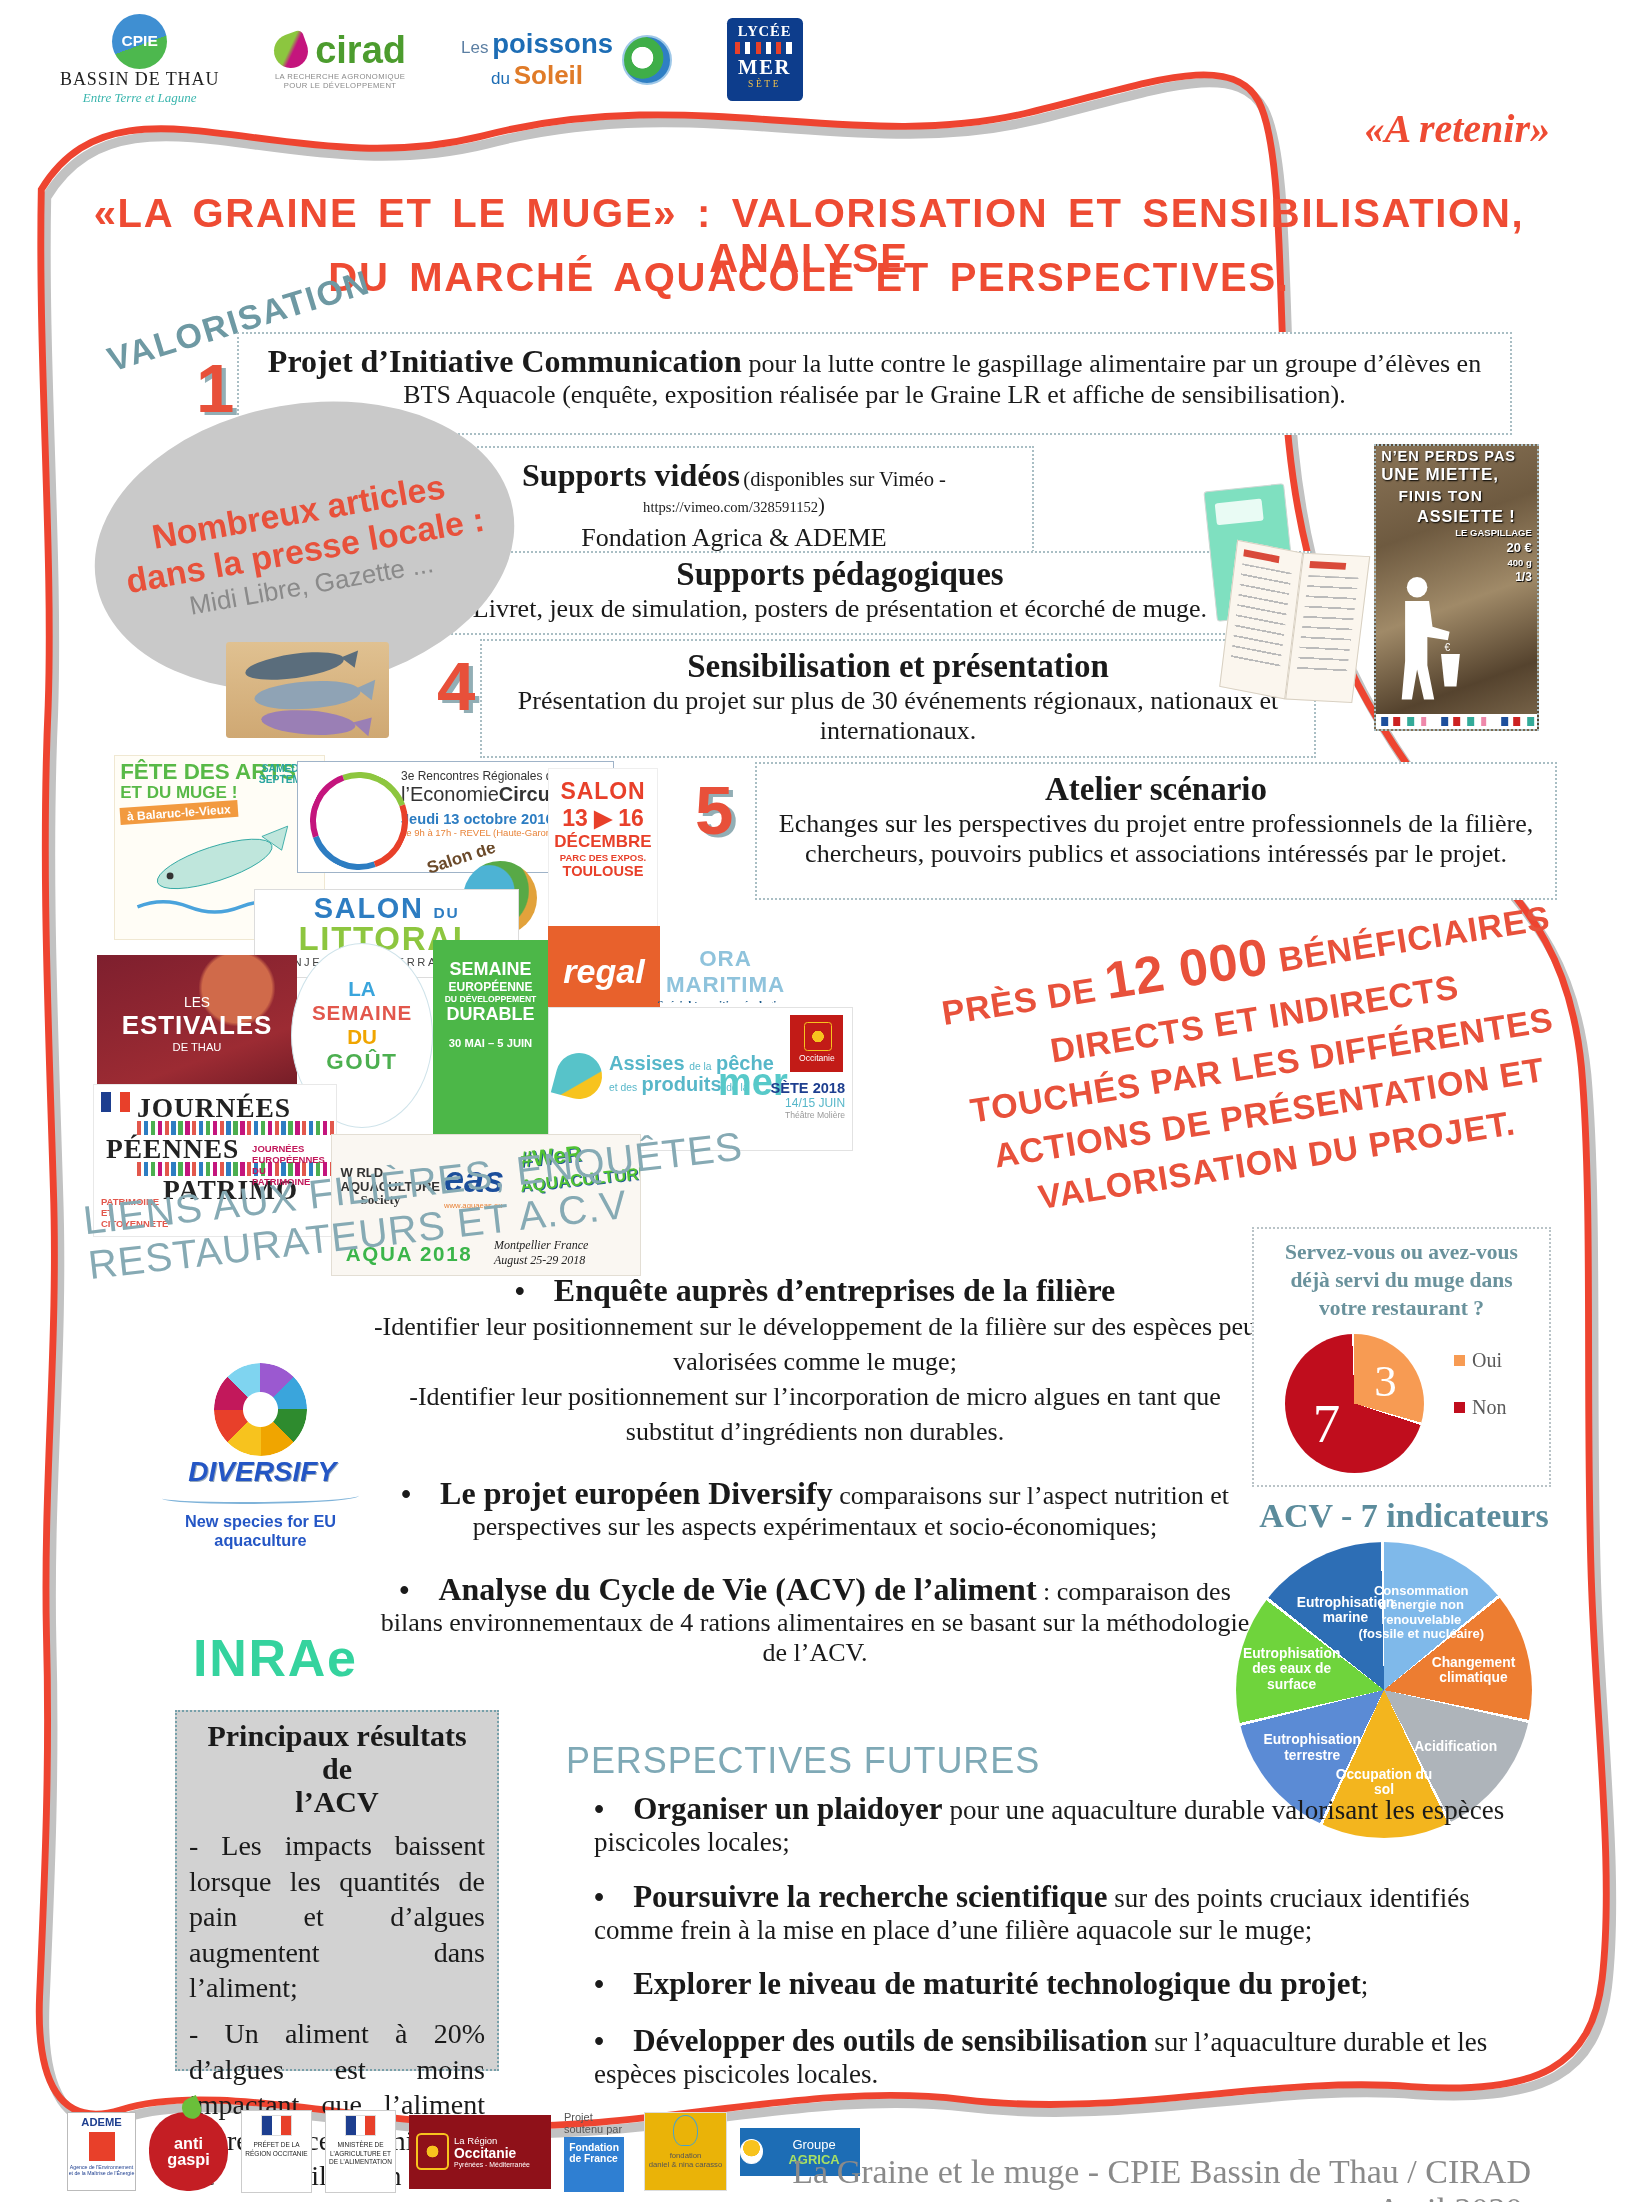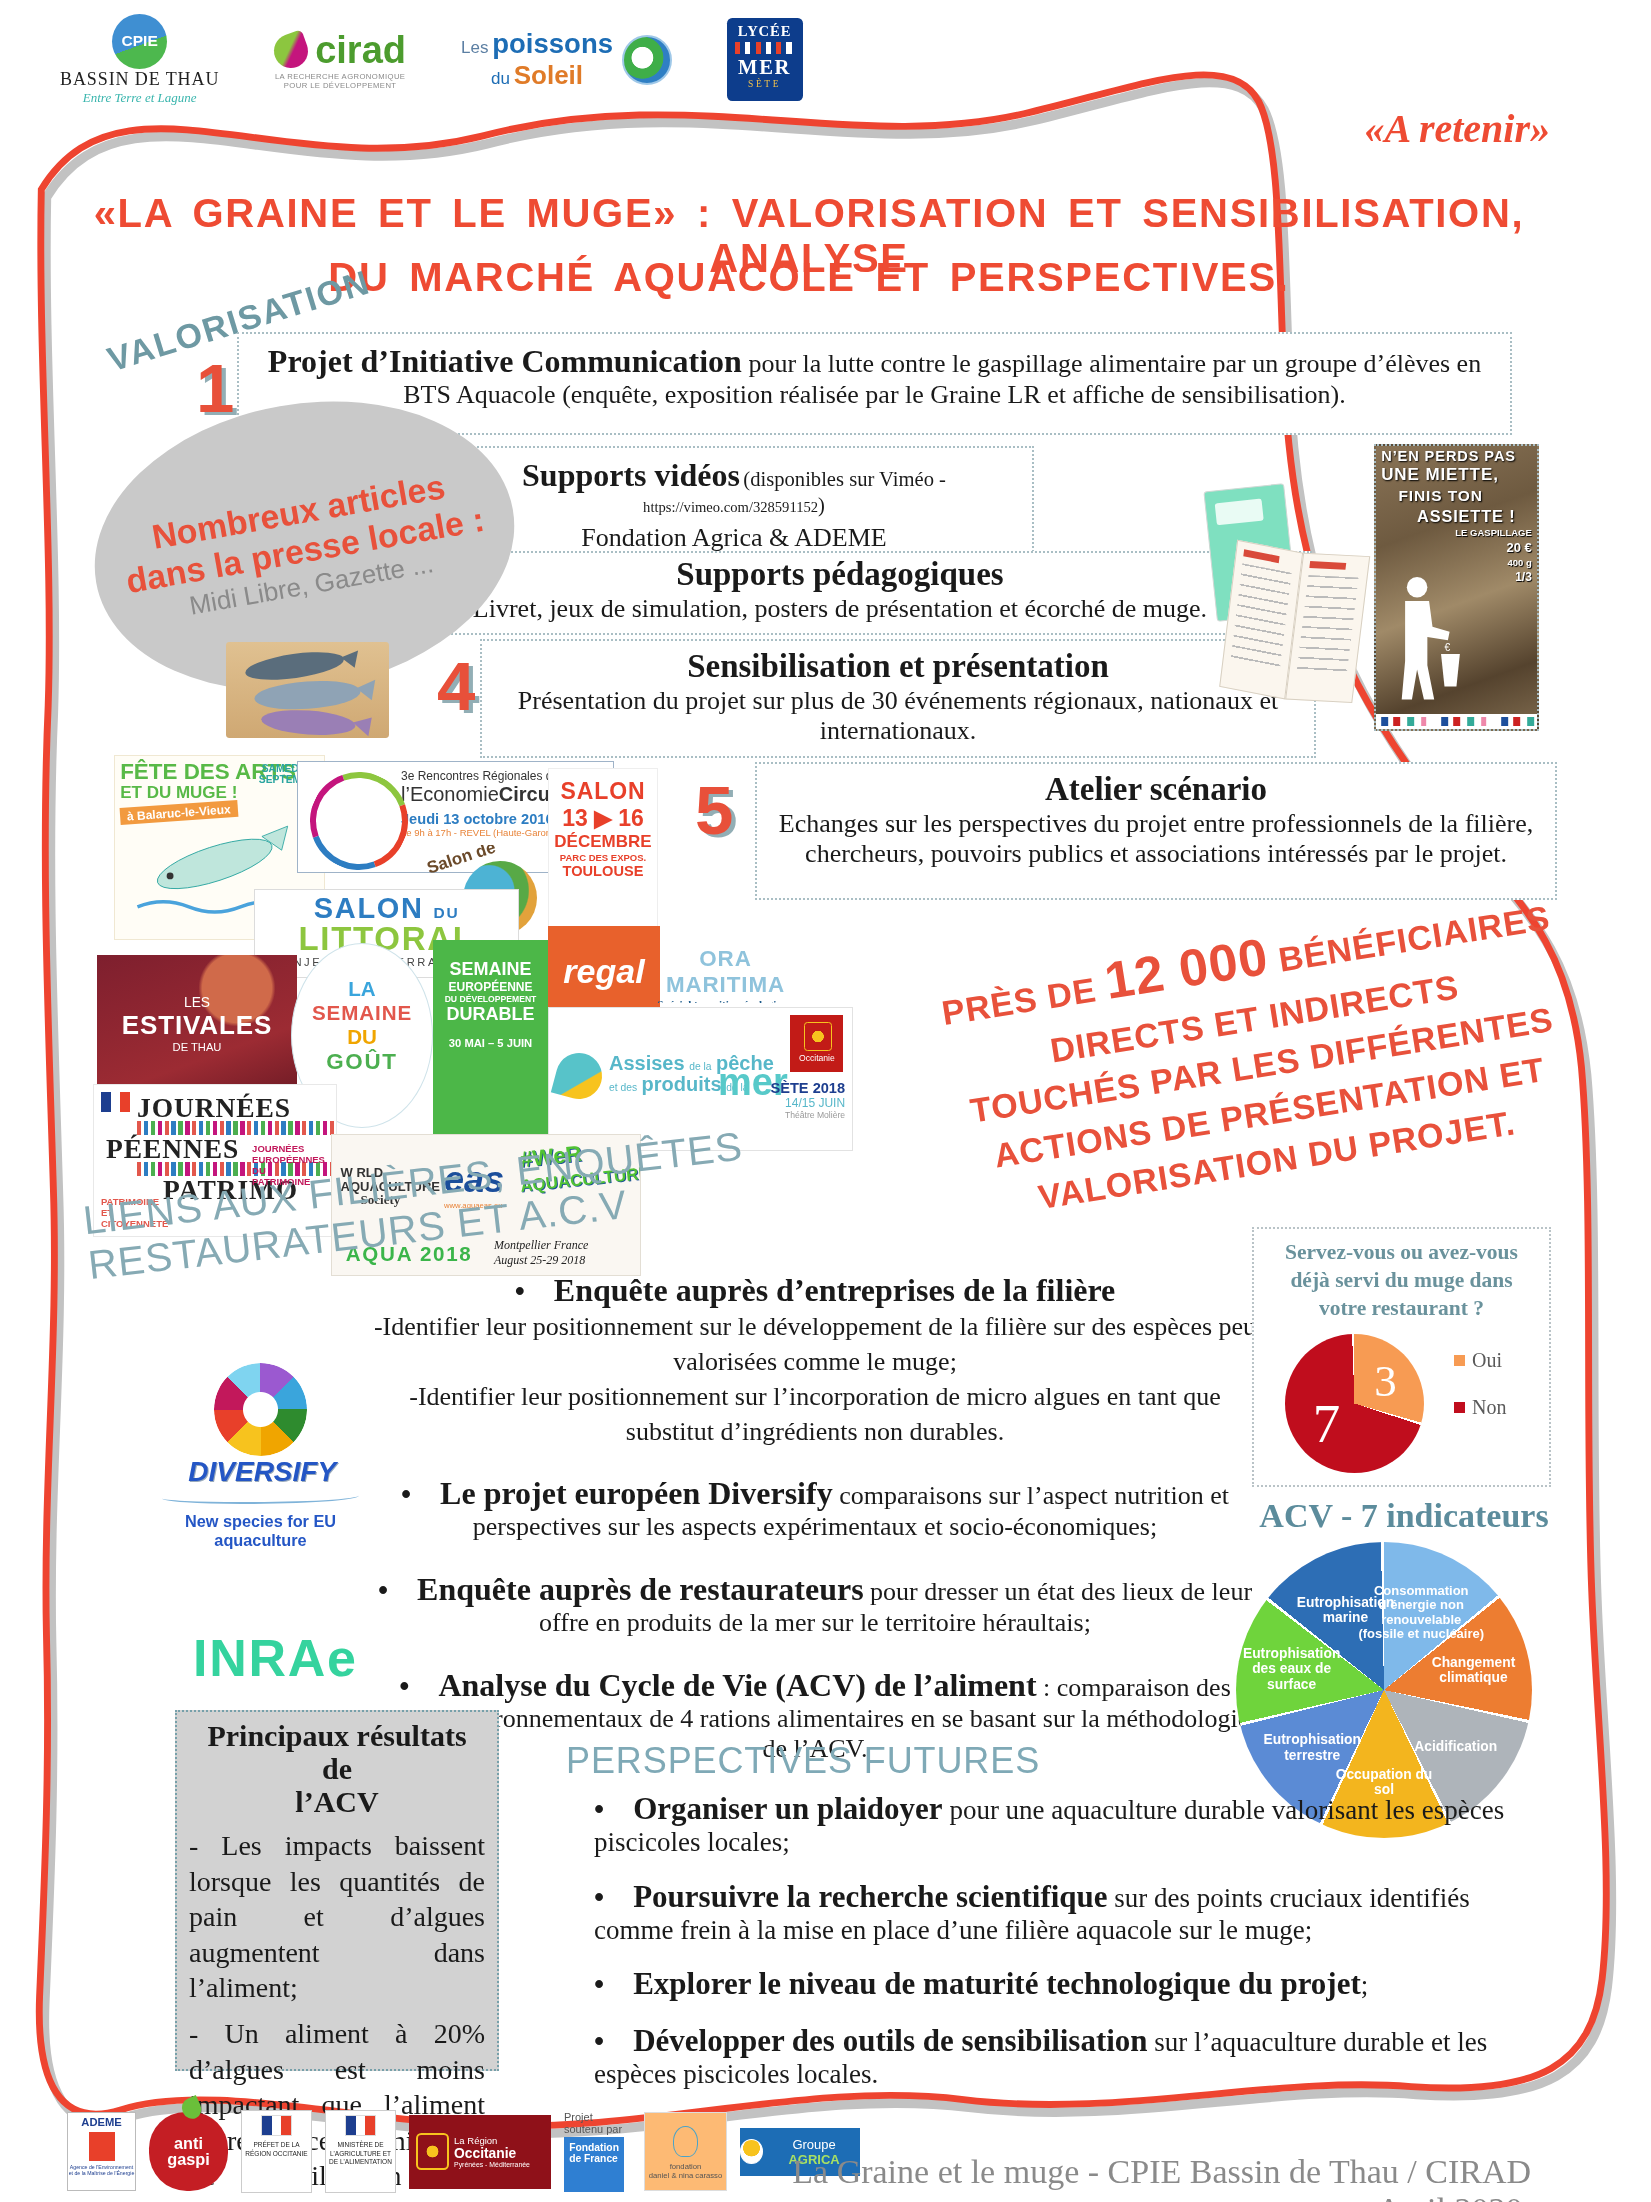--- a/index.html
+++ b/index.html
@@ -211,21 +211,21 @@
   .apple .a1{font-weight:bold;font-size:16.3px;line-height:.95;}
   .gov{width:71px;height:83px;background:#fff;border:0.9px solid #ccc;padding-top:4.3px;}
   .gov-flag{width:29px;height:19px;margin:0 auto;background:linear-gradient(90deg,#1d3e8f 0 33%,#fff 33% 66%,#e8402a 66%);border:0.9px solid #ddd;}
   .gov-txt{font-size:6.5px;color:#222;margin-top:5.2px;line-height:1.3;}
   .region{width:142px;height:74px;background:#8f1119;color:#fff;display:flex;align-items:center;gap:5.2px;padding:0 6.9px;box-sizing:border-box;}
   .occ-cross{width:29px;height:33px;background:radial-gradient(circle,#f7c31e 0 26%,transparent 28%);border:2.6px solid #f7c31e;border-radius:5.2px;}
   .region-t1{font-size:9.5px;} .region-t2{font-size:13.8px;font-weight:bold;} .region-t3{font-size:6.9px;}
   .fdf{width:67px;}
   .fdf-pre{font-size:11px;color:#555;text-align:left;}
   .fdf-box{width:60px;height:55px;background:#2f7fd2;color:#fff;font-size:10.3px;font-weight:bold;text-align:left;padding:5.2px;box-sizing:border-box;margin-top:1.7px;}
-  .carasso{width:83px;height:79px;background:#fdba74;border:0.9px solid #ddd;padding-top:13px;}
+  .carasso{width:83px;height:79px;background:#eab308;border:0.9px solid #ddd;padding-top:2px;}
   .car-fig{width:22.4px;height:29px;border:1.7px solid #4aa3c8;border-radius:50% 50% 40% 40%;margin:0 auto;}
   .car-t{font-size:7.7px;color:#555;margin-top:5.2px;}
   .agrica{width:120px;height:48px;background:#1d6db5;color:#fff;display:flex;align-items:center;justify-content:center;gap:5.2px;}
   .agrica-sun{width:22.4px;height:22.4px;border-radius:50%;background:radial-gradient(circle at 50% 35%,#f7c31e 0 45%,#fff 47%);border:1.7px solid #fff;}
   .agrica-t{font-size:13px;} .agrica-t b{color:#a8e063;}
   .credit{left:774px;top:2153px;width:757px;text-align:right;color:#8a8a8a;font-size:34px;}
   .fish-svg{width:100%;height:100%;}
 </style>
 </head>
 <body>
@@ -471,23 +471,20 @@
   <div class="abs fil-bullets">
     <div class="bullet-item">
       <div><span class="blead">Enquête auprès d’entreprises de la filière</span></div>
       <div class="bsub">-Identifier leur positionnement sur le développement de la filière sur des espèces peu valorisées comme le muge;</div>
       <div class="bsub">-Identifier leur positionnement sur l’incorporation de micro algues en tant que substitut d’ingrédients non durables.</div>
     </div>
     <div class="bullet-item" style="margin-top:26px;">
       <span class="blead">Le projet européen Diversify</span><span class="brest"> comparaisons sur l’aspect nutrition et perspectives sur les aspects expérimentaux et socio-économiques;</span>
     </div>
     <div class="bullet-item" style="margin-top:29px;">
-      <span class="blead">Enquête auprès de restaurateurs</span><span class="brest"> pour dresser un état des lieux de leur offre en produits de la mer sur le territoire héraultais;</span>
-    </div>
-    <div class="bullet-item" style="margin-top:29px;">
       <span class="blead">Analyse du Cycle de Vie (ACV) de l’aliment</span><span class="brest"> : comparaison des bilans environnementaux de 4 rations alimentaires en se basant sur la méthodologie de l’ACV.</span>
     </div>
   </div>
 
   <div class="abs diversify">
     <div><span class="div-wheel"></span><span class="div-name">DIVERSIFY</span></div>
     <div class="div-wave"></div>
     <div class="div-tag">New species for EU aquaculture</div>
   </div>
 

